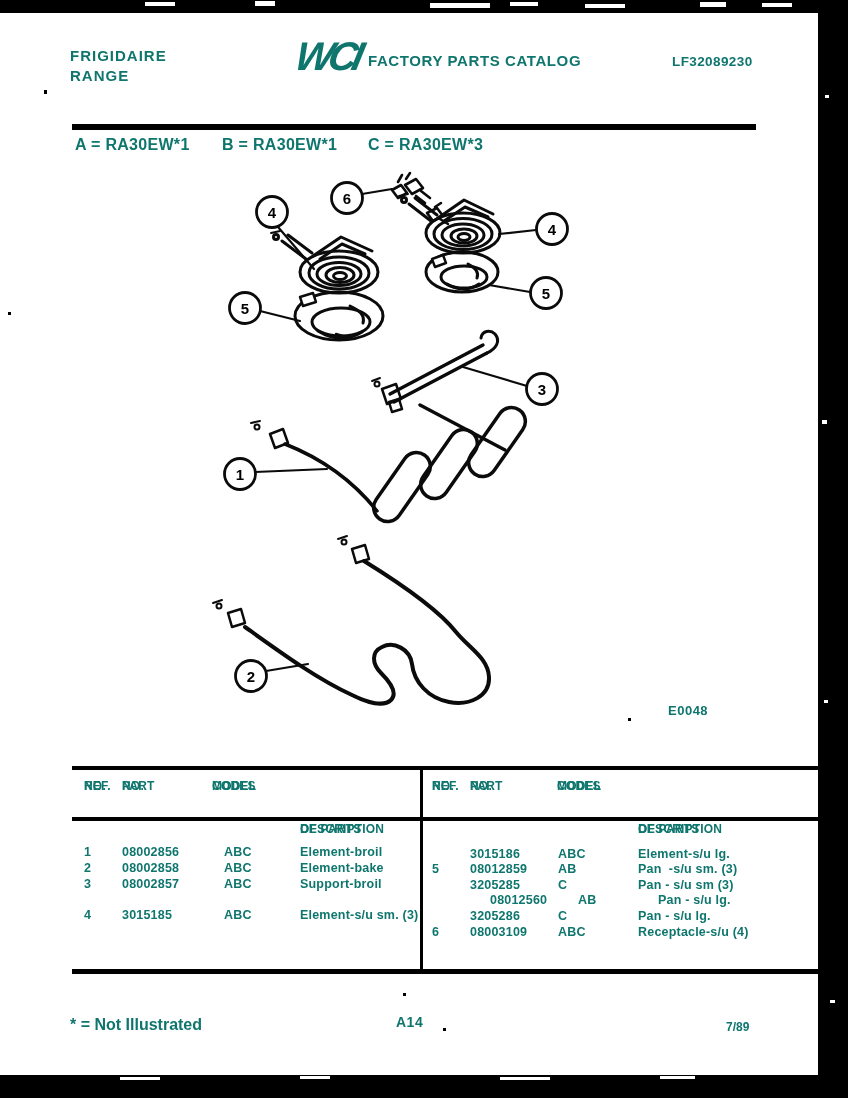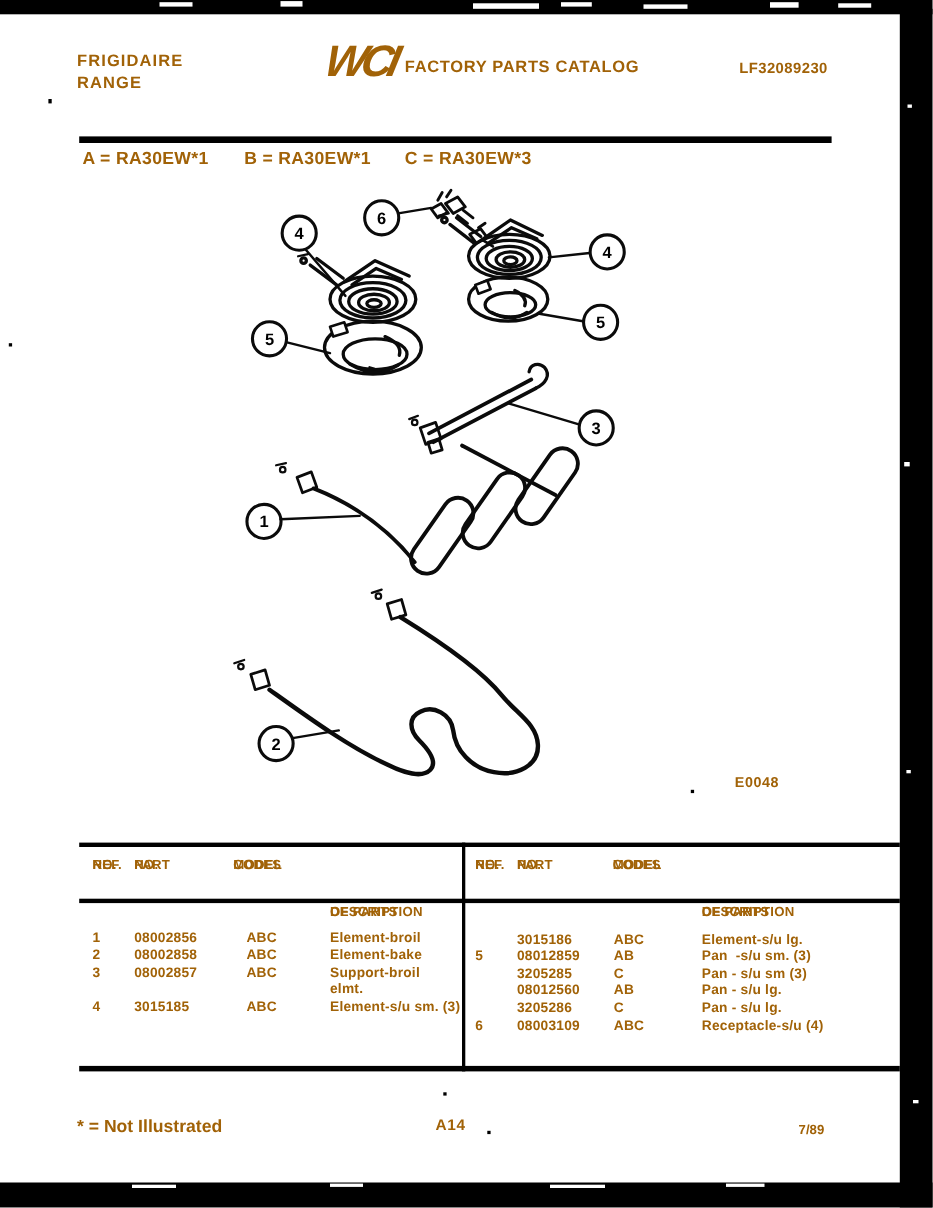--- a/index.html
+++ b/index.html
@@ -1,18 +1,18 @@
 <!DOCTYPE html>
 <html><head>
 <meta charset="utf-8">
 <style>
   html,body{margin:0;padding:0;background:#e8e8e8;}
   .page{
     position:relative;width:848px;height:1098px;background:#ffffff;
-    font-family:"Liberation Sans",sans-serif;color:#a16207;overflow:hidden;
+    font-family:"Liberation Sans",sans-serif;color:#0f766e;overflow:hidden;
   }
   .abs{position:absolute;}
   
   .bar{position:absolute;background:#000;}
   .wdash{position:absolute;background:#fff;}
   .dot{position:absolute;background:#000;}
   
   .brand{left:70px;top:46px;font-size:15px;line-height:20px;letter-spacing:1px;font-weight:700;}
   .logo{left:296px;top:34px;font-size:40px;font-weight:700;font-style:italic;
         letter-spacing:-5px;transform:skewX(-12deg);}
@@ -256,26 +256,20 @@
       <span class="cp">08002858</span>
       <span class="cc">ABC</span>
       <span class="cd">Element-bake</span>
   </div>
   <div class="trow trow-l" style="top:877px;">
     <span class="cr">3</span>
       <span class="cp">08002857</span>
       <span class="cc">ABC</span>
       <span class="cd">Support-broil</span>
   </div>
-  <div class="trow trow-l" style="top:892px;">
-    <span class="cr"></span>
-      <span class="cp"></span>
-      <span class="cc"></span>
-      <span class="cd">elmt.</span>
-  </div>
   <div class="trow trow-l" style="top:908px;">
     <span class="cr">4</span>
       <span class="cp">3015185</span>
       <span class="cc">ABC</span>
       <span class="cd">Element-s/u sm. (3)</span>
   </div>
 
   <div class="trow trow-r" style="top:847px;">
     <span class="cr"></span>
       <span class="cp">3015186</span>
@@ -287,21 +281,21 @@
       <span class="cp">08012859</span>
       <span class="cc">AB</span>
       <span class="cd">Pan  -s/u sm. (3)</span>
   </div>
   <div class="trow trow-r" style="top:878px;">
     <span class="cr"></span>
       <span class="cp">3205285</span>
       <span class="cc">C</span>
       <span class="cd">Pan - s/u sm (3)</span>
   </div>
-  <div class="trow trow-r" style="top:893px;">
+  <div class="trow trow-r" style="top:893px;margin-left:20px;">
     <span class="cr"></span>
       <span class="cp">08012560</span>
       <span class="cc">AB</span>
       <span class="cd">Pan - s/u lg.</span>
   </div>
   <div class="trow trow-r" style="top:909px;">
     <span class="cr"></span>
       <span class="cp">3205286</span>
       <span class="cc">C</span>
       <span class="cd">Pan - s/u lg.</span>

